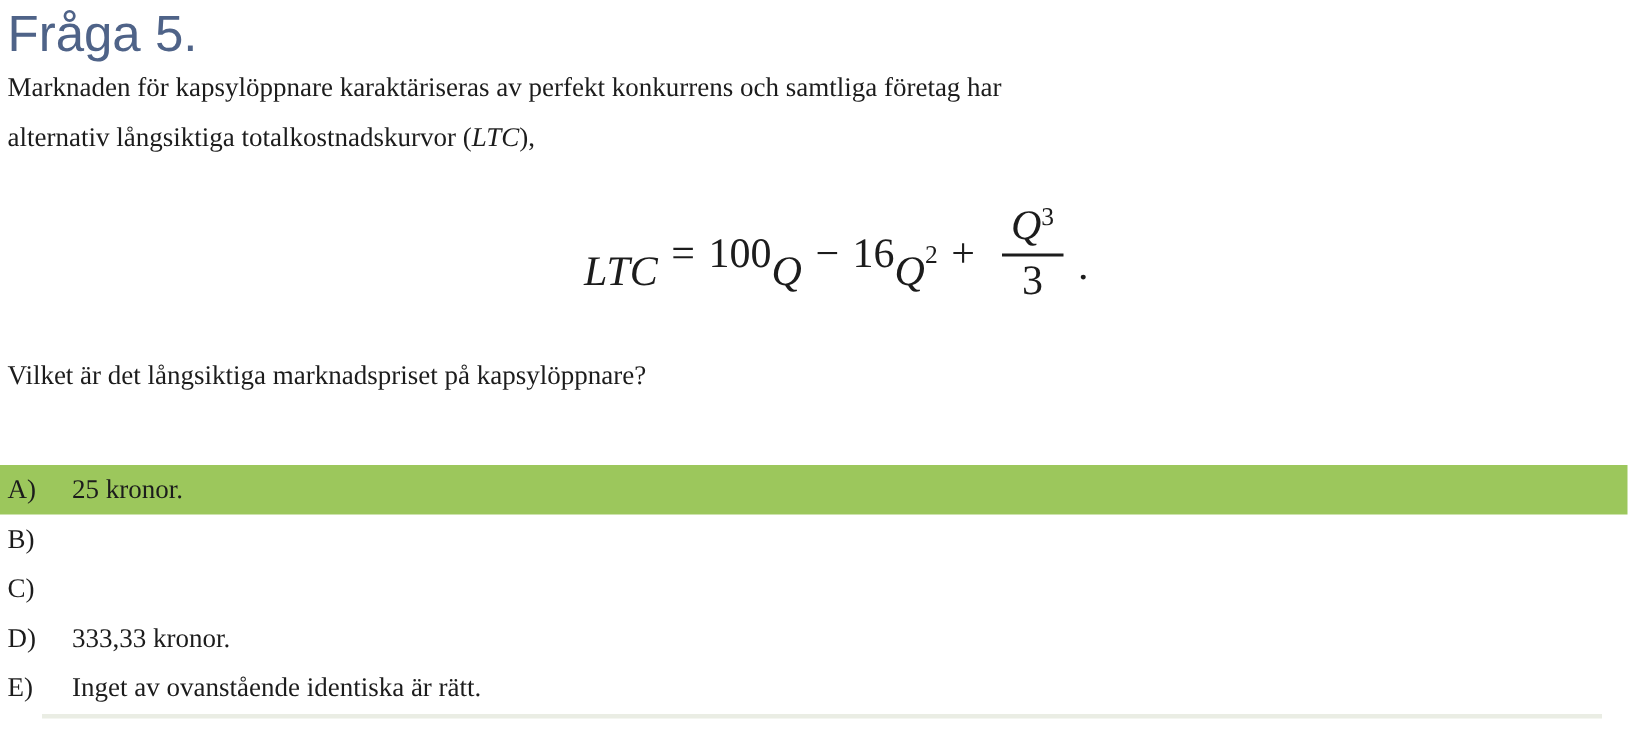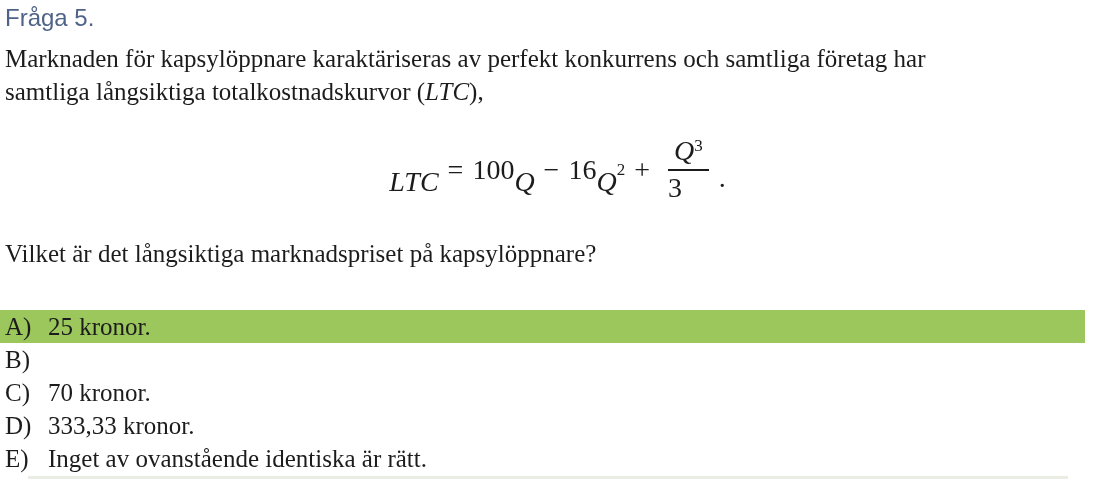--- a/index.html
+++ b/index.html
@@ -13,27 +13,27 @@
     height: 487px;
     background: #ffffff;
     overflow: hidden;
     color: #1c1c1c;
   }
   .title {
     position: absolute;
     left: 5px;
     top: 4px;
     font-family: "Liberation Sans", sans-serif;
-    font-size: 24px;
+    font-size: 34px;
     font-weight: 400;
     color: #4f6388;
   }
   .serif {
     font-family: "Liberation Serif", serif;
-    font-size: 25px;
+    font-size: 18px;
     color: #1c1c1c;
   }
   .intro {
     position: absolute;
     left: 5px;
     top: 42px;
     line-height: 33px;
     white-space: nowrap;
   }
   .it { font-style: italic; margin-top: 24px; }
@@ -51,20 +51,21 @@
   }
   .formula .op { margin: 0 9px; }
   .formula sup {
     font-size: 17px;
     line-height: 0;
     vertical-align: 9px;
   }
   .frac {
     display: inline-flex;
     flex-direction: column;
+    align-items: center;
     margin-left: 9px;
     line-height: 1.1;
   }
   .frac .num {
     display: block;
     padding: 0 6px 2px 6px;
     border-bottom: 2px solid #1c1c1c;
   }
   .frac .den {
     display: block;
@@ -115,21 +116,21 @@
 </style>
 </head>
 <body>
 
 <div id="page">
 
   <div class="title">Fråga 5.</div>
 
   <div class="intro serif">
     <div>Marknaden för kapsylöppnare karaktäriseras av perfekt konkurrens och samtliga företag har</div>
-    <div><span>samtliga långsiktiga totalkostnadskurvor (</span><span class="it">LTC</span><span>),</span></div>
+    <div><span>alternativ långsiktiga totalkostnadskurvor (</span><span class="it">LTC</span><span>),</span></div>
   </div>
 
   <div class="formula">
     <span class="it">LTC</span>
     <span class="op">=</span>
     <span>100</span>
       <span class="it">Q</span>
     <span class="op">−</span>
     <span>16</span>
       <span class="it">Q</span>
@@ -147,21 +148,20 @@
   <div class="options serif">
     <div class="option-row highlighted">
       <span class="option-label">A)</span>
       <span class="option-text">25 kronor.</span>
     </div>
     <div class="option-row">
       <span class="option-label">B)</span>
     </div>
     <div class="option-row">
       <span class="option-label">C)</span>
-      <span class="option-text">70 kronor.</span>
     </div>
     <div class="option-row">
       <span class="option-label">D)</span>
       <span class="option-text">333,33 kronor.</span>
     </div>
     <div class="option-row">
       <span class="option-label">E)</span>
       <span class="option-text">Inget av ovanstående identiska är rätt.</span>
     </div>
   </div>

